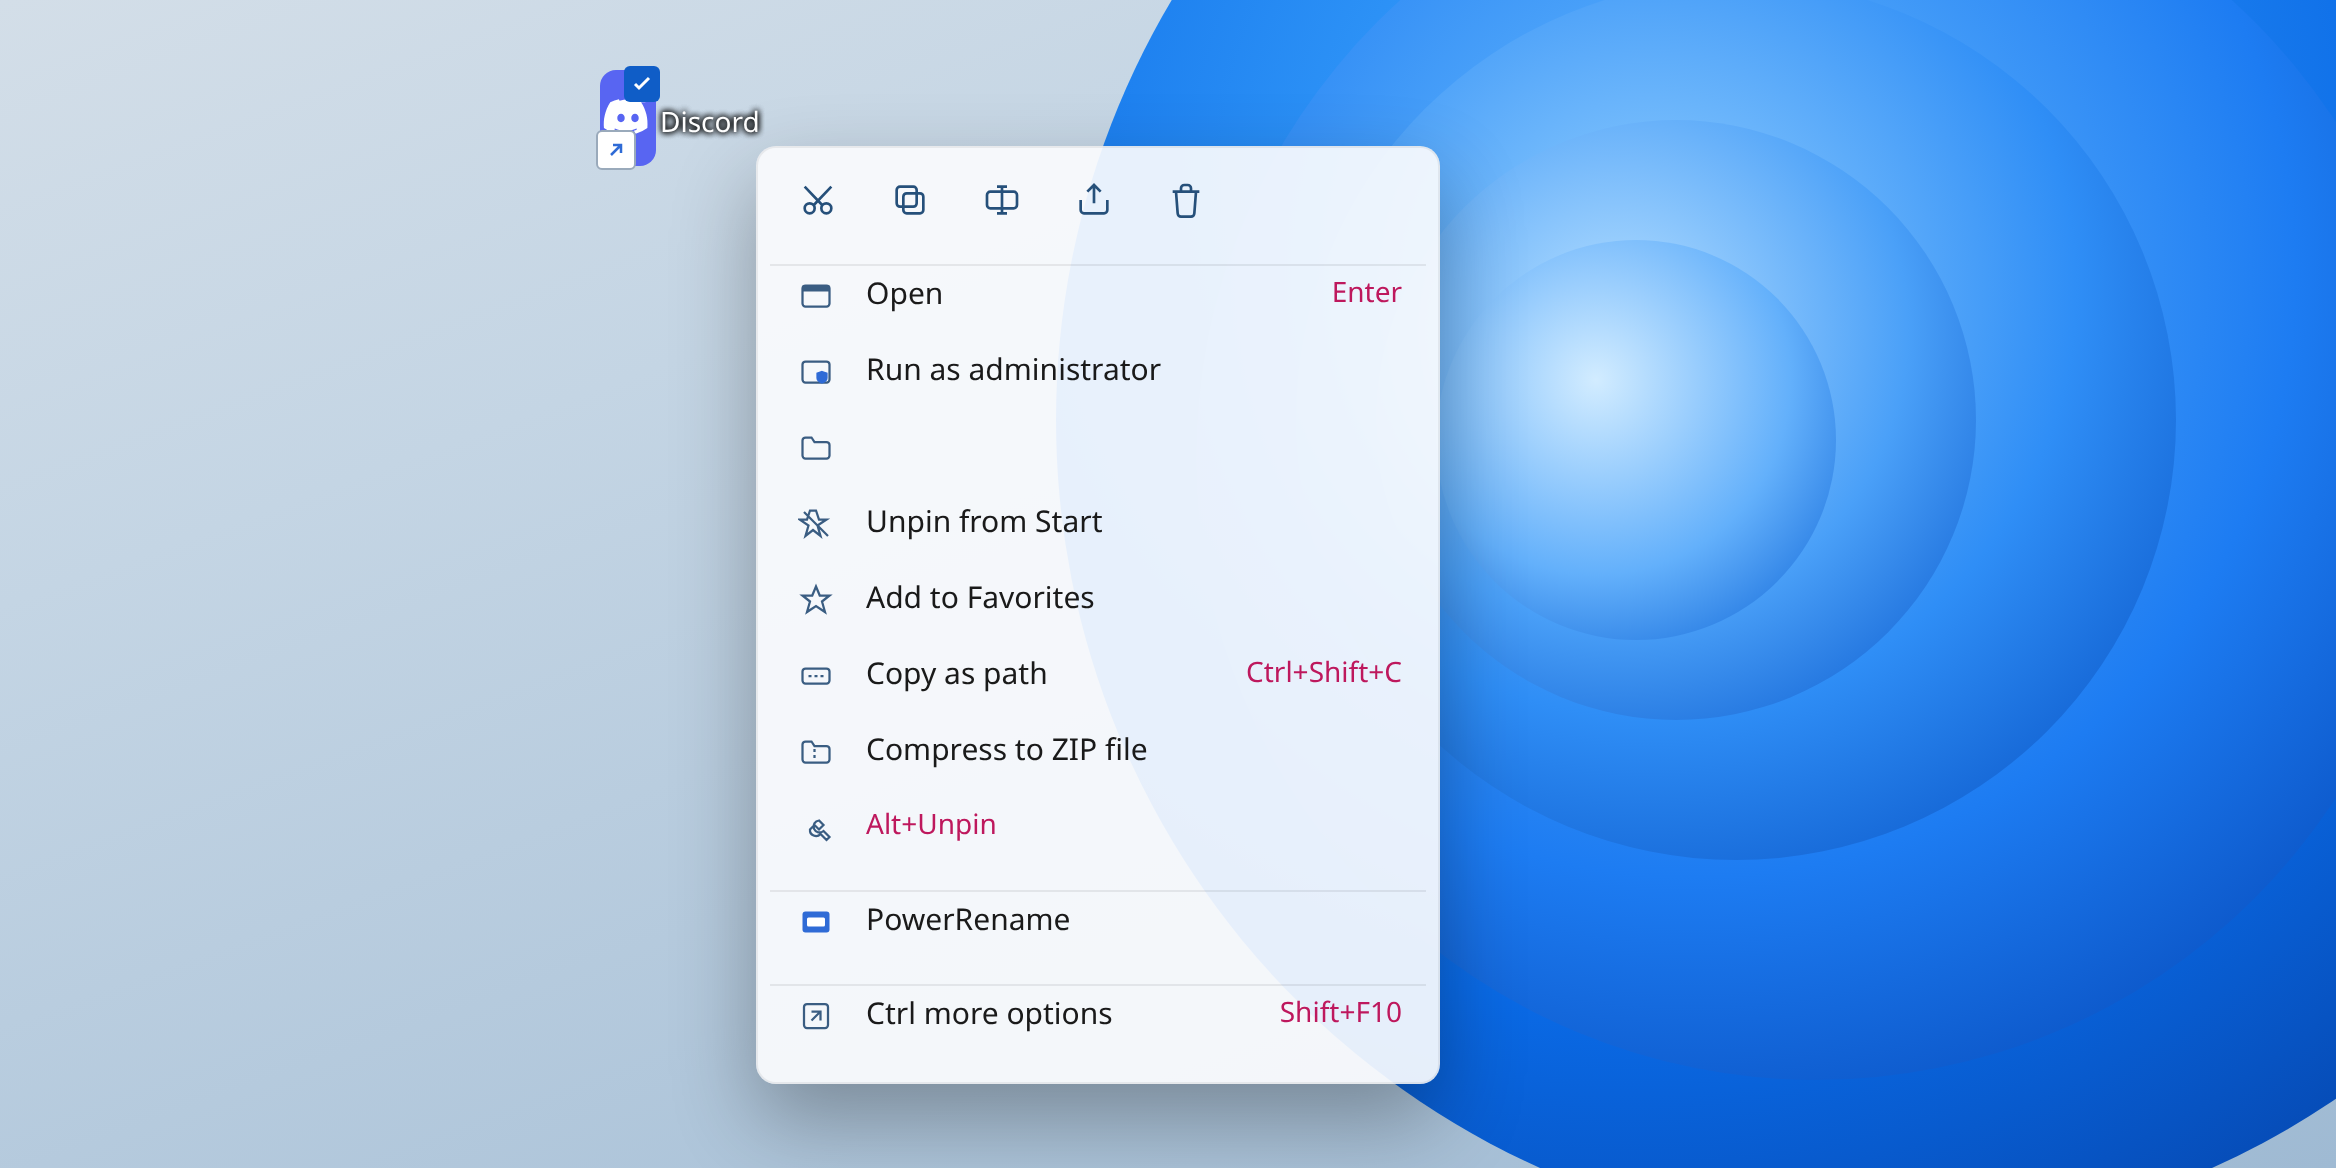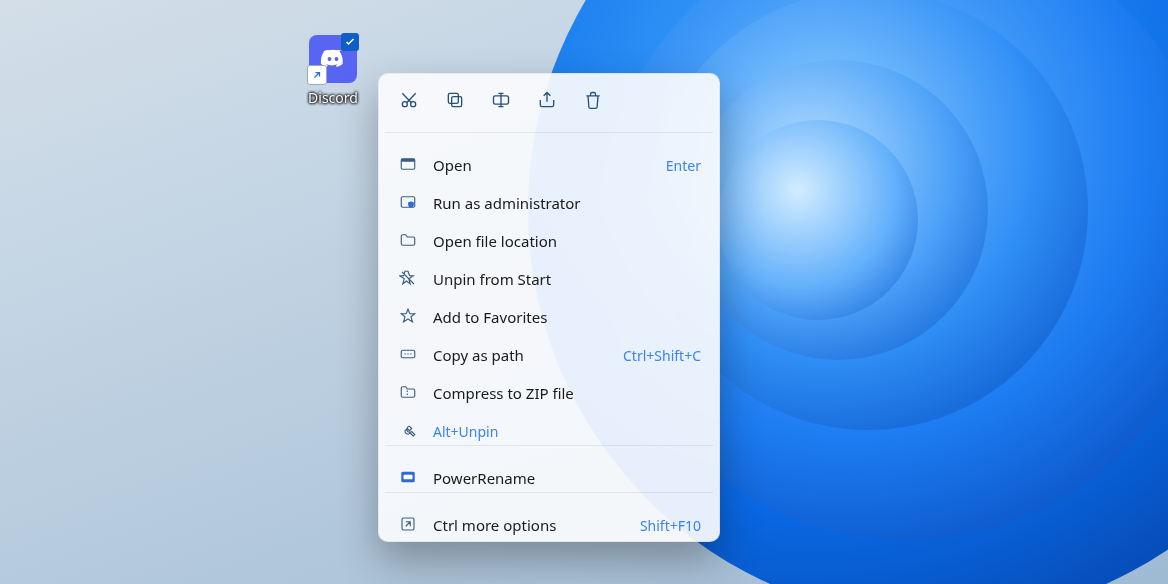--- a/index.html
+++ b/index.html
@@ -7,38 +7,38 @@
   
   .bloom{position:absolute;right:-120px;top:-80px;width:900px;height:900px;}
   .petal{position:absolute;border-radius:50%;}
   .p1{width:820px;height:820px;right:-60px;top:-120px;background:radial-gradient(circle at 35% 35%,#3fa7ff 0%,#0a6ae6 55%,#043c9e 90%);} 
   .p2{width:620px;height:620px;right:70px;top:0px;background:radial-gradient(circle at 40% 35%,#6fc0ff 0%,#1d7cf2 55%,#0547b7 90%);} 
   .p3{width:440px;height:440px;right:200px;top:70px;background:radial-gradient(circle at 40% 35%,#97d2ff 0%,#2f8ef6 55%,#0a56c8 90%);} 
   .p4{width:300px;height:300px;right:300px;top:140px;background:radial-gradient(circle at 40% 35%,#b8e0ff 0%,#4aa0f8 55%,#1263d4 90%);} 
   .p5{width:200px;height:200px;right:370px;top:200px;background:radial-gradient(circle at 40% 35%,#d2ecff 0%,#63b0fb 55%,#1a70dd 90%);} 
 
   
-  .icon-wrap{position:absolute;left:300px;top:35px;width:66px;display:flex;flex-direction:column;align-items:center;}
+  .icon-wrap{position:absolute;left:300px;top:35px;width:66px;display:flex;flex-direction:row;align-items:center;}
   .icon-glyph{width:48px;height:48px;border-radius:8px;background:#5865F2;display:flex;align-items:center;justify-content:center;position:relative;}
   .icon-glyph svg{fill:#fff;}
   .icon-shortcut{position:absolute;left:-2px;bottom:-2px;width:18px;height:18px;background:#fff;border:1px solid #9aaabb;border-radius:3px;display:flex;align-items:center;justify-content:center;}
   .icon-check{position:absolute;right:-2px;top:-2px;width:18px;height:18px;background:#0f5dc7;border-radius:3px;display:flex;align-items:center;justify-content:center;}
   .icon-label{margin-top:5px;font-size:14px;color:#fff;text-shadow:0 0 3px #000,0 0 3px #000,0 0 3px #000;padding:0 2px;}
 
   
   .menu{position:absolute;left:378px;top:73px;width:328px;background:rgba(250,251,253,0.92);backdrop-filter:blur(0);border:1px solid rgba(0,0,0,0.06);border-radius:10px;box-shadow:0 18px 42px rgba(0,0,0,0.30);padding:6px 6px;}
   .icon-row{display:flex;gap:6px;padding:4px 4px 8px 4px;}
   .ibtn{width:40px;height:36px;display:flex;align-items:center;justify-content:center;border-radius:6px;}
   .ibtn svg{stroke:#26507a;fill:none;stroke-width:1.6;}
   .sep{height:1px;background:rgba(0,0,0,0.07);margin:4px 0;}
-  .item{display:flex;align-items:flex-end;height:38px;padding:0 12px;border-radius:6px;font-size:15px;color:#1a1a1a;}
+  .item{display:flex;align-items:flex-start;height:38px;padding:0 12px;border-radius:6px;font-size:15px;color:#1a1a1a;}
   .item .mi{width:22px;height:22px;margin-right:14px;flex:none;display:flex;align-items:center;justify-content:center;}
   .item .mi svg{stroke:#3a5d82;fill:none;stroke-width:1.5;}
   .item .lbl{flex:1;}
-  .item .acc{color:#3b82f6;font-size:14px;}
+  .item .acc{color:#be185d;font-size:14px;}
 </style>
 </head>
 <body>
 
 <div class="desktop">
   <div class="bloom">
     <div class="petal p1"></div>
       <div class="petal p2"></div>
       <div class="petal p3"></div>
       <div class="petal p4"></div>
@@ -120,21 +120,20 @@
         </span>
       <span class="lbl">Run as administrator</span>
       <span class="acc"></span>
     </div>
     <div class="item">
       <span class="mi">
           <svg viewBox="0 0 24 24" width="18" height="18">
             <path d="M3 7a2 2 0 0 1 2-2h4l2 3h8a2 2 0 0 1 2 2v7a2 2 0 0 1-2 2H5a2 2 0 0 1-2-2V7z"></path>
           </svg>
         </span>
-      <span class="lbl">Open file location</span>
       <span class="acc"></span>
     </div>
     <div class="item">
       <span class="mi">
           <svg viewBox="0 0 24 24" width="18" height="18">
             <path d="M12 3l2 6h5l-6 4 2 7-5-4-5 4 2-7-6-4h5l2-6zM4 4l16 16"></path>
           </svg>
         </span>
       <span class="lbl">Unpin from Start</span>
       <span class="acc"></span>

